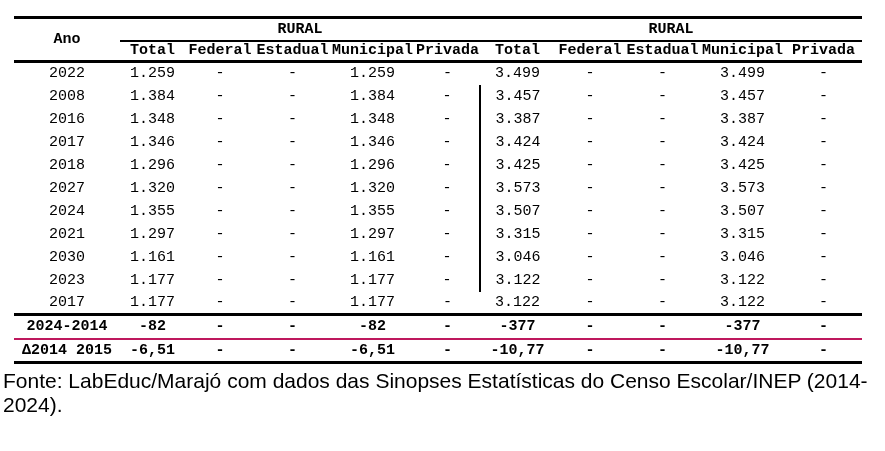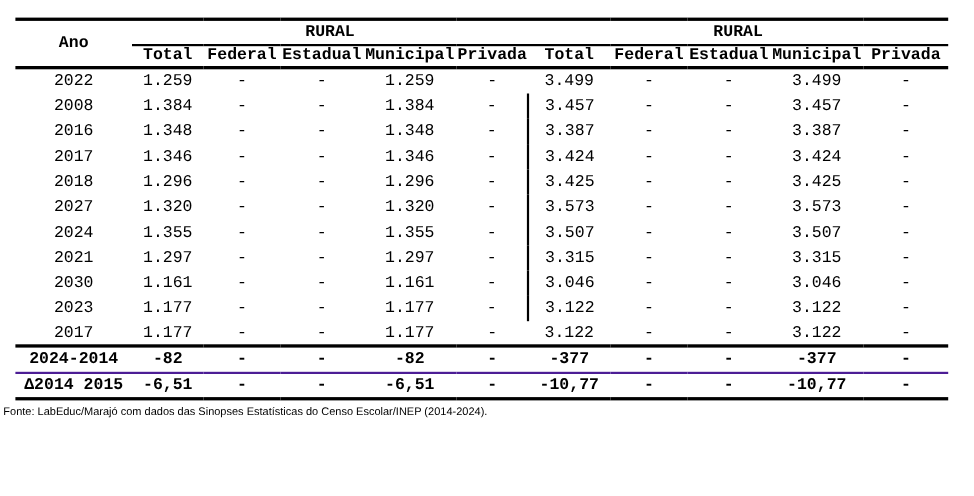--- a/index.html
+++ b/index.html
@@ -37,25 +37,25 @@
   }
   thead th { font-weight: bold; }
   th.ano-header { border-bottom: 3px solid #000; }
   tr.group-row th { height: 23px; }
   th.group { border-bottom: 2px solid #000; }
   tr.sub-row th { height: 21px; border-bottom: 3px solid #000; }
 
   tbody td { height: 23px; }
   tr.row-last td { border-bottom: 3px solid #000; }
   tr.summary-row td { font-weight: bold; height: 24px; }
-  tr.summary-first td { border-bottom: 2px solid #4c1d95; text-align: center; }
+  tr.summary-first td { border-bottom: 2px solid #be185d; text-align: center; }
   td.vline { border-left: 2px solid #000; }
 
   .fonte {
-    font-size: 10px;
+    font-size: 21px;
     margin: 5px 12px 0 3px;
   }
 </style>
 </head>
 <body>
 
 <div class="page">
 
 
   <table class="enrollment">

